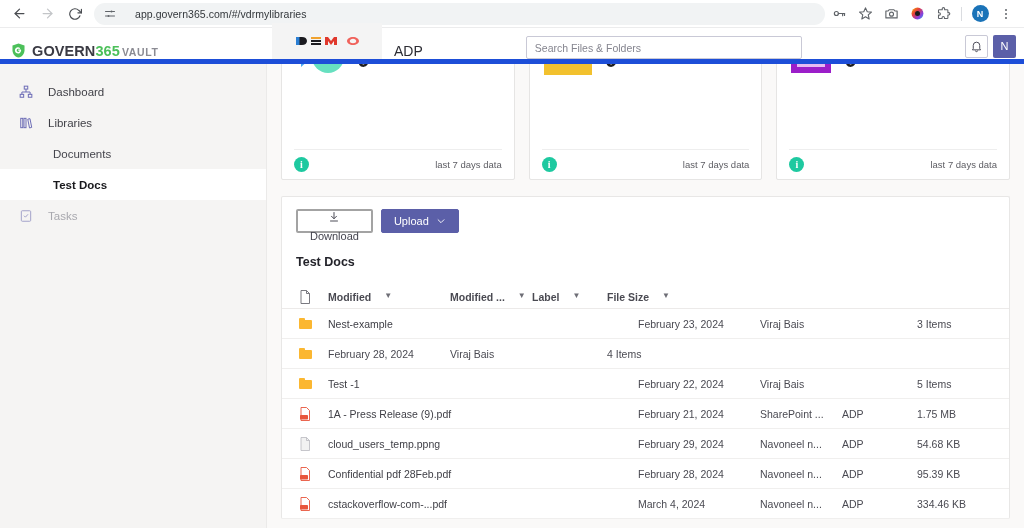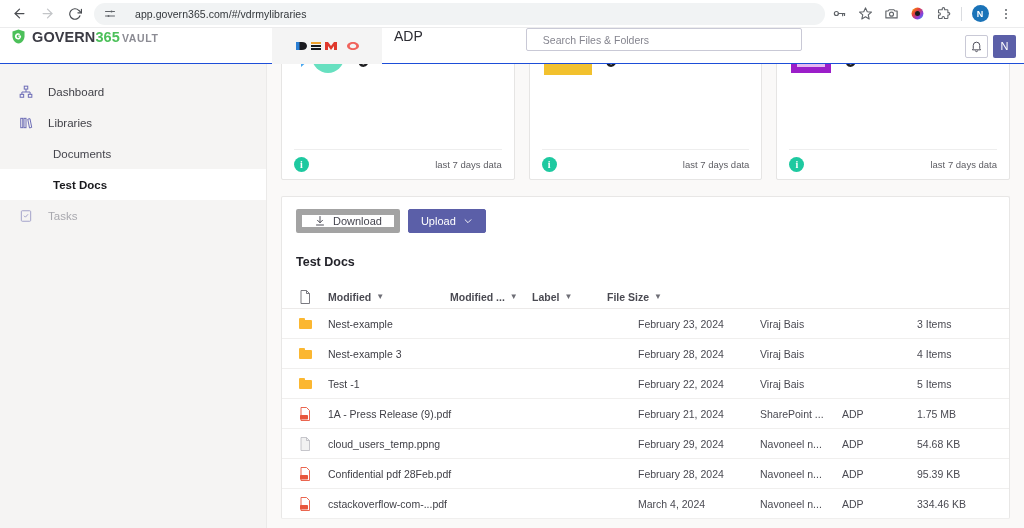--- a/index.html
+++ b/index.html
@@ -64,22 +64,22 @@
     background: #1a73b8;
     color: #fff; font-size: 9px; font-weight: bold;
     display: flex; align-items: center; justify-content: center;
   }
 
   
   .app-header {
     height: 36px;
     background: #ffffff;
     display: flex;
-    align-items: flex-start;
-    border-bottom: 1px solid #1d4ed8;
+    align-items: flex-end;
+    border-bottom: 5px solid #1d4ed8;
     position: relative;
   }
   .brand {
     display: flex; align-items: center; gap: 5px;
     padding-left: 10px;
     width: 272px;
     flex: 0 0 auto;
   }
   .brand-text {
     font-size: 14.5px;
@@ -102,21 +102,21 @@
     margin-left: 12px;
     flex: 0 0 auto;
   }
   .search-wrap { margin-left: 103px; flex: 0 0 auto;}
   .search-input {
     width: 276px; height: 23px;
     border: 1px solid #c9c9d6;
     border-radius: 2px;
     font-size: 10.5px;
     color: #4f4f59;
-    padding: 0 16px;
+    padding: 0 8px;
     font-family: "Liberation Sans", sans-serif;
     background: #fff;
     outline: none;
   }
   .search-input::placeholder { color: #85858f; }
   .header-right {
     position: absolute; right: 8px; top: 0;
     height: 36px; display: flex; align-items: center; gap: 5px;
   }
   .bell-box {
@@ -225,22 +225,23 @@
     height: 24px;
     display: flex; align-items: center; gap: 7px;
     padding: 0 12px;
     font-size: 11px;
     border-radius: 2px;
     cursor: pointer;
     white-space: nowrap;
   }
   .btn-outline {
     background: #fff;
-    border: 6px solid #a3a3a3;
+    border: 2px solid #a3a3a3;
     color: #45454f;
+    flex-direction: column;
   }
   .btn-primary {
     background: #5b5fa8;
     border: 1px solid #5b5fa8;
     color: #fff;
   }
   .panel-title {
     font-size: 12.5px; font-weight: bold; color: #23232a;
     padding: 0 14px;
     margin-top: 22px;
@@ -262,21 +263,21 @@
     color: #25252c;
     font-weight: bold;
   }
   .c-ico   { width: 46px; flex: 0 0 auto; display:flex; align-items:center; justify-content:center;}
   .c-title { width: 310px; flex: 0 0 auto; }
   .c-mod   { width: 122px; flex: 0 0 auto; }
   .c-by    { width: 82px;  flex: 0 0 auto; }
   .c-label { width: 75px;  flex: 0 0 auto; }
   .c-size  { width: 84px;  flex: 0 0 auto; }
   .chev { color: #6e6e76; font-size: 8px; margin-left: 5px; display:inline-block;}
-  .thead .c-mod, .thead .c-by, .thead .c-label, .thead .c-size { display: flex; align-items: center; }
+  .thead .c-mod, .thead .c-by, .thead .c-label, .thead .c-size { display: flex; align-items: flex-start; gap: 8px; }
   .trow .c-mod, .trow .c-by, .trow .c-label, .trow .c-size { color: #4a4a52; }
 
   .folder-ico { width: 13px; height: 11px; position: relative; }
   .folder-ico i {
     position: absolute; left: 0; top: 2px; width: 13px; height: 9px;
     background: #fbb731; border-radius: 1px;
   }
   .folder-ico i:before {
     content: ''; position: absolute; left: 0; top: -2px; width: 6px; height: 3px;
     background: #fbb731; border-radius: 1px 1px 0 0;
@@ -590,21 +591,20 @@
           <div class="c-label"></div>
           <div class="c-size">3 Items</div>
         </div>
 
         <div class="trow">
           <div class="c-ico">
               <span class="folder-ico">
                 <i></i>
               </span>
             </div>
-          <div class="c-title">Nest-example 3</div>
           <div class="c-mod">February 28, 2024</div>
           <div class="c-by">Viraj Bais</div>
           <div class="c-label"></div>
           <div class="c-size">4 Items</div>
         </div>
 
         <div class="trow">
           <div class="c-ico">
               <span class="folder-ico">
                 <i></i>

